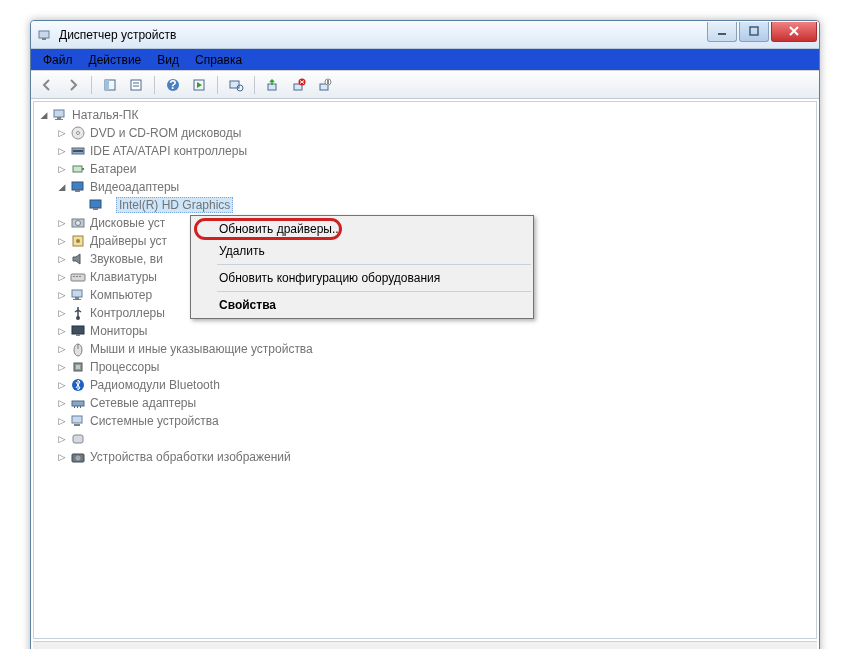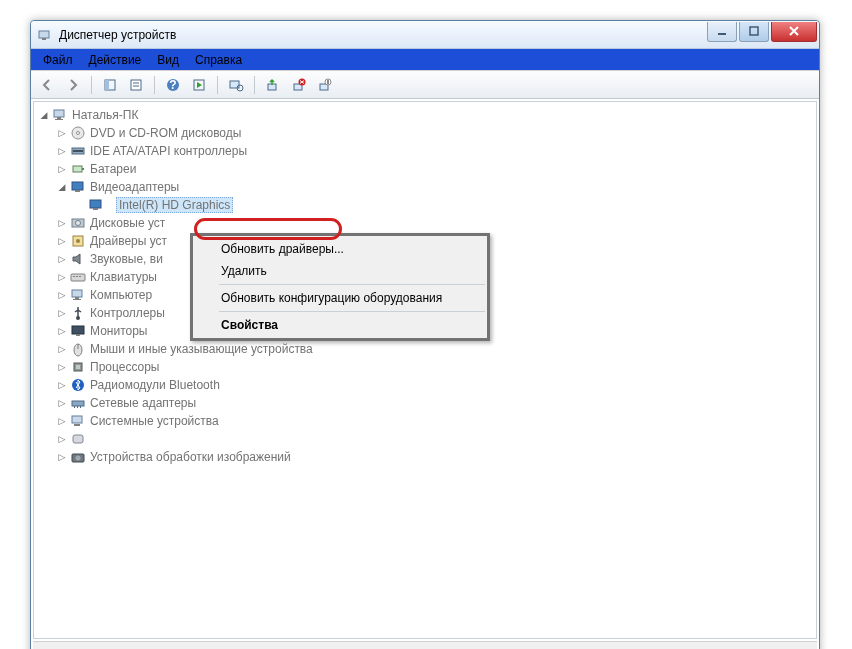--- a/index.html
+++ b/index.html
@@ -23,21 +23,21 @@
 .tree ul { list-style:none; }
 .node { display:flex; align-items:center; height:18px; padding-left:2px; white-space:nowrap; }
 .toggle { width:12px; height:12px; display:flex; align-items:center; justify-content:center; margin-right:2px; color:#6a6a6a; font-size:9px; }
 .toggle.none { visibility:hidden; }
 .nicon { width:16px; height:16px; margin-right:4px; display:flex; align-items:center; justify-content:center; }
 .nlabel { color:#737373; }
 .node.selected .nlabel { background:#cde6fa; border:1px dotted #7aa8d8; padding:0 2px;margin-left:8px; }
 .lvl0 { padding-left:4px; }
 .lvl1 { padding-left:22px; }
 .lvl2 { padding-left:40px; }
-.context-menu { position:absolute; left:190px; top:233px; width:300px; background:#f0f0f0; border:3px solid #737373; box-shadow:2px 2px 4px rgba(0,0,0,0.3); padding:2px 0; }
+.context-menu { position:absolute; left:190px; top:215px; width:344px; background:#f0f0f0; border:1px solid #737373; box-shadow:2px 2px 4px rgba(0,0,0,0.3); padding:2px 0; }
 .cmitem { height:22px; display:flex; align-items:center; padding-left:28px; color:#000; }
 .cmitem.bold { font-weight:bold; }
 .cmsep { height:1px; background:#c8d0d8; margin:2px 2px 2px 26px; }
 .highlight { position:absolute; left:194px; top:218px; width:148px; height:22px; border:3px solid #d02020; border-radius:12px; pointer-events:none; z-index:10; }
 svg { overflow:visible; }
 </style>
 </head>
 <body>
 
 <div class="window">

